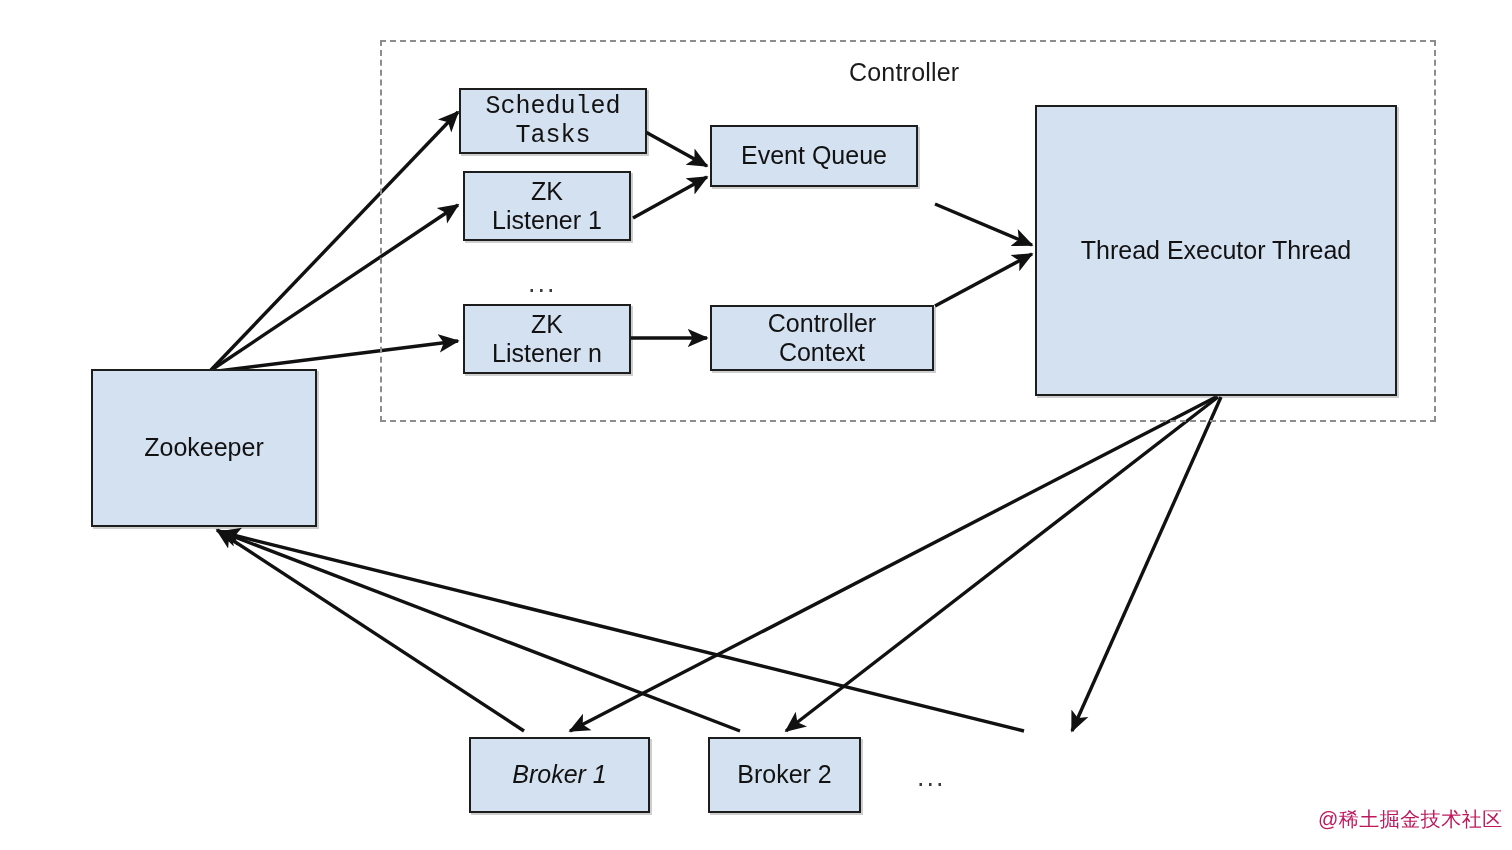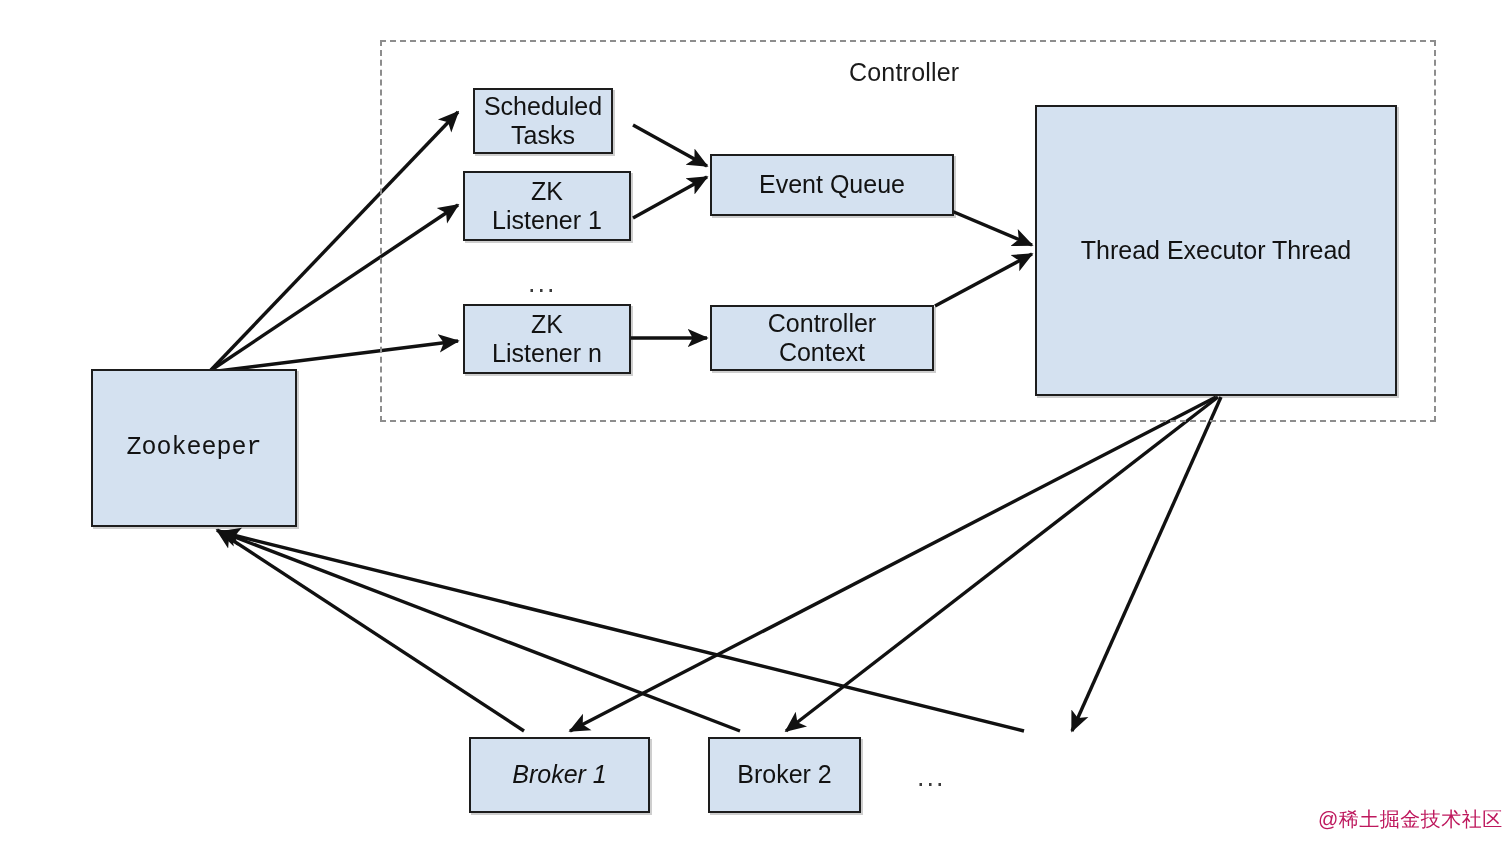--- a/index.html
+++ b/index.html
@@ -104,34 +104,34 @@
 
       <path d="M 524 731 L 217 530"></path>
       <path d="M 740 731 L 219 531"></path>
       <path d="M 1024 731 L 221 532"></path>
     </g>
   </svg>
 
   <div class="group-box" style="left:380px; top:40px; width:1056px; height:382px;"></div>
   <div class="group-label" style="left:849px; top:58px;">Controller</div>
 
-  <div class="node" style="left:91px; top:369px; width:206px; height:158px;font-family:Liberation Mono, monospace;">Zookeeper</div>
+  <div class="node" style="left:91px; top:369px; width:226px; height:158px;">Zookeeper</div>
 
-  <div class="node" style="left:473px; top:88px; width:140px; height:66px;">Scheduled
+  <div class="node" style="left:459px; top:88px; width:188px; height:66px;font-family:Liberation Mono, monospace;">Scheduled
 Tasks</div>
 
   <div class="node" style="left:463px; top:171px; width:168px; height:70px;">ZK
 Listener 1</div>
 
   <div class="ellipsis" style="left:528px; top:270px;">...</div>
 
   <div class="node" style="left:463px; top:304px; width:168px; height:70px;">ZK
 Listener n</div>
 
-  <div class="node" style="left:710px; top:154px; width:244px; height:62px;text-align:right;">Event Queue</div>
+  <div class="node" style="left:710px; top:125px; width:208px; height:62px;text-align:right;">Event Queue</div>
 
   <div class="node" style="left:710px; top:305px; width:224px; height:66px;">Controller
 Context</div>
 
   <div class="node" style="left:1035px; top:105px; width:362px; height:291px;">Thread Executor Thread</div>
 
   <div class="node" style="left:469px; top:737px; width:181px; height:76px;font-style:italic;">Broker 1</div>
 
   <div class="node" style="left:708px; top:737px; width:153px; height:76px;">Broker 2</div>
 

